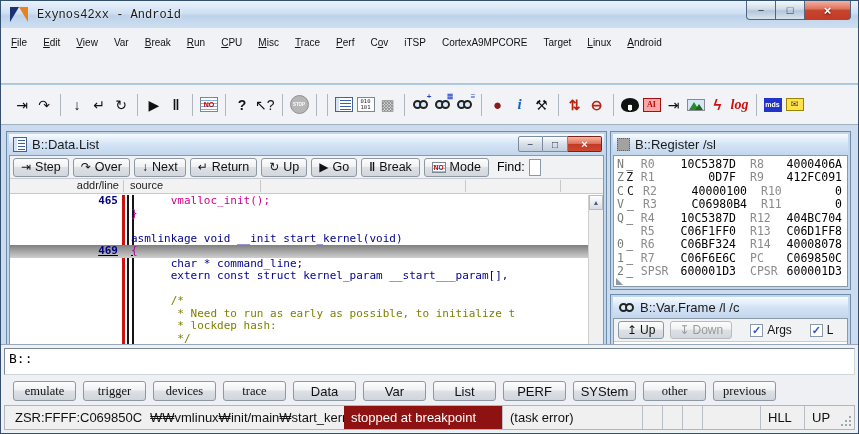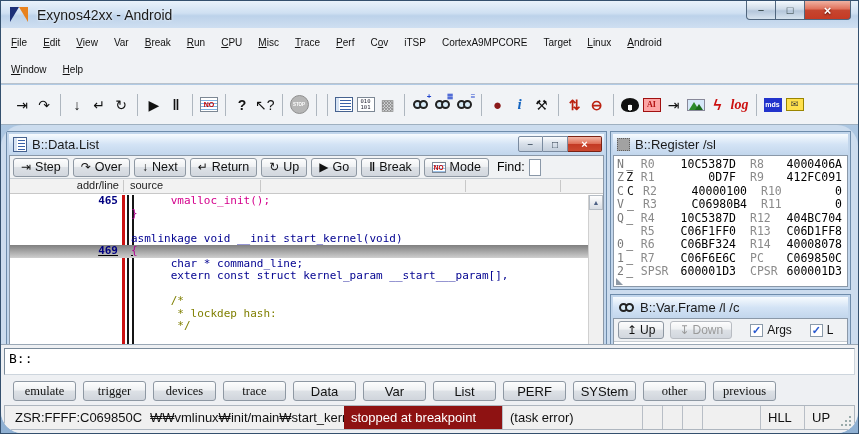--- a/index.html
+++ b/index.html
@@ -8,21 +8,21 @@
          background:linear-gradient(180deg,#b9d0e8,#8fb0d2);
          border:1px solid #34506e; padding:3px; }
 
   
   .titlebar { position:absolute; left:0; right:0; top:0; height:27px;
               background:linear-gradient(180deg,#e9f2fb 0%,#cfe0f2 45%,#bcd2ea 55%,#cfdff1 100%);
               display:flex; align-items:center; padding-left:9px; }
   .logo { width:0; height:0; border-left:9px solid #e8821e; border-right:9px solid #1b2f77;
           border-bottom:0 solid transparent; border-top:15px solid transparent;
           transform:rotate(180deg); display:inline-block; }
-  .title-text { font-size:14px; color:#1a1a1a; margin-left:9px; text-shadow:0 0 3px #fff; }
+  .title-text { font-size:12px; color:#1a1a1a; margin-left:9px; text-shadow:0 0 3px #fff;font-family:Liberation Mono, monospace; }
   .wincontrols { position:absolute; top:0; right:7px; display:flex; }
   .wc { height:19px; display:flex; align-items:center; justify-content:center;
         font-size:11px; border:1px solid #50667e; border-top:none;
         background:linear-gradient(180deg,#f4f9fd,#cfdbe8 45%,#b4c6da 55%,#d7e3ef);
         color:#233; border-radius:0 0 4px 4px; margin-left:0; cursor:default; }
   .wc.min { width:30px; border-radius:0 0 0 4px; }
   .wc.max { width:29px; border-radius:0; border-left:none; }
   .wc.close { width:46px; border-radius:0 0 4px 0; border-left:none; color:#fff; font-weight:bold; font-size:13px;
         background:linear-gradient(180deg,#f0b2a2,#e0705a 45%,#c039223b 50%,#c53a24); background-color:#c84a34;
         text-shadow:0 1px 2px #5a1008; }
@@ -76,21 +76,21 @@
            border-right:4px solid transparent; border-bottom:6px solid #1a6a1a; }
   .t-flash { color:#cc1111; font-weight:bold; font-size:15px; }
   .t-log { color:#cc1111; font-weight:bold; font-style:italic; font-size:14px; font-family:"Liberation Serif",serif; }
   .ic-mds { width:18px; height:14px; background:#2233cc; display:inline-flex; align-items:center; justify-content:center; }
   .ic-mds i { font-style:normal; color:#fff; font-size:7px; font-weight:bold; }
   .ic-mail { width:17px; height:13px; background:#ffe04d; border:1px solid #9a8500; display:inline-flex;
              align-items:center; justify-content:center; }
   .ic-mail i { font-style:normal; font-size:9px; line-height:9px; color:#333; }
 
   
-  .mdi { position:absolute; left:0; right:0; top:124px; bottom:0; background:#ccdcee; overflow:hidden;border-radius:21px; }
+  .mdi { position:absolute; left:0; right:0; top:124px; bottom:0; background:#ccdcee; overflow:hidden; }
 
   .childwin { position:absolute; background:#c2d6ec; border:1px solid #6e8cab; padding:2px; }
   .ctitle { height:21px; background:linear-gradient(180deg,#f7fbfe,#d3e3f5 50%,#c2d6ec);
             display:flex; align-items:center; padding:0 4px; font-size:13px; color:#1a1a1a; position:relative; }
   .ctitle .t { margin-left:5px; }
   .cbtns { position:absolute; right:2px; top:2px; display:flex; }
   .cb { width:25px; height:16px; display:flex; align-items:center; justify-content:center; font-size:10px;
         border:1px solid #7a8ba0; background:linear-gradient(180deg,#fcfdfe,#d7dfe9 50%,#c4cfdc); color:#234;
         border-radius:2px 0 0 2px; }
   .cb.cmax { border-radius:0; border-left:none; }
@@ -242,26 +242,20 @@
         <span class="menuitem"><span>iTSP</span><span class="u"></span><span></span></span>
 
         <span class="menuitem"><span>CortexA9MPCORE</span><span class="u"></span><span></span></span>
 
         <span class="menuitem"><span>Tar</span><span class="u">g</span><span>et</span></span>
 
         <span class="menuitem"><span></span><span class="u">L</span><span>inux</span></span>
 
         <span class="menuitem"><span></span><span class="u">A</span><span>ndroid</span></span>
       </div>
-    <div class="menurow">
-
-        <span class="menuitem"><span></span><span class="u">W</span><span>indow</span></span>
-
-        <span class="menuitem"><span></span><span class="u">H</span><span>elp</span></span>
-      </div>
   </div>
 
   <div class="toolbar">
     <span class="ti">⇥</span>
     <span class="ti">↷</span>
     <span class="tsep"></span>
     <span class="ti">↓</span>
     <span class="ti">↵</span>
     <span class="ti">↻</span>
     <span class="tsep"></span>
@@ -435,20 +429,24 @@
               <div class="srcrow" data-kind="">
                 <span class="addr"></span>
                 <span class="code"></span>
               </div>
 
               <div class="srcrow" data-kind="comment">
                 <span class="addr"></span>
                 <span class="code">      /*</span>
               </div>
 
+              <div class="srcrow" data-kind="comment">
+                <span class="addr"></span>
+                <span class="code">       * Need to run as early as possible, to initialize t</span>
+              </div>
 
               <div class="srcrow" data-kind="comment">
                 <span class="addr"></span>
                 <span class="code">       * lockdep hash:</span>
               </div>
 
               <div class="srcrow" data-kind="comment">
                 <span class="addr"></span>
                 <span class="code">       */</span>
               </div>

